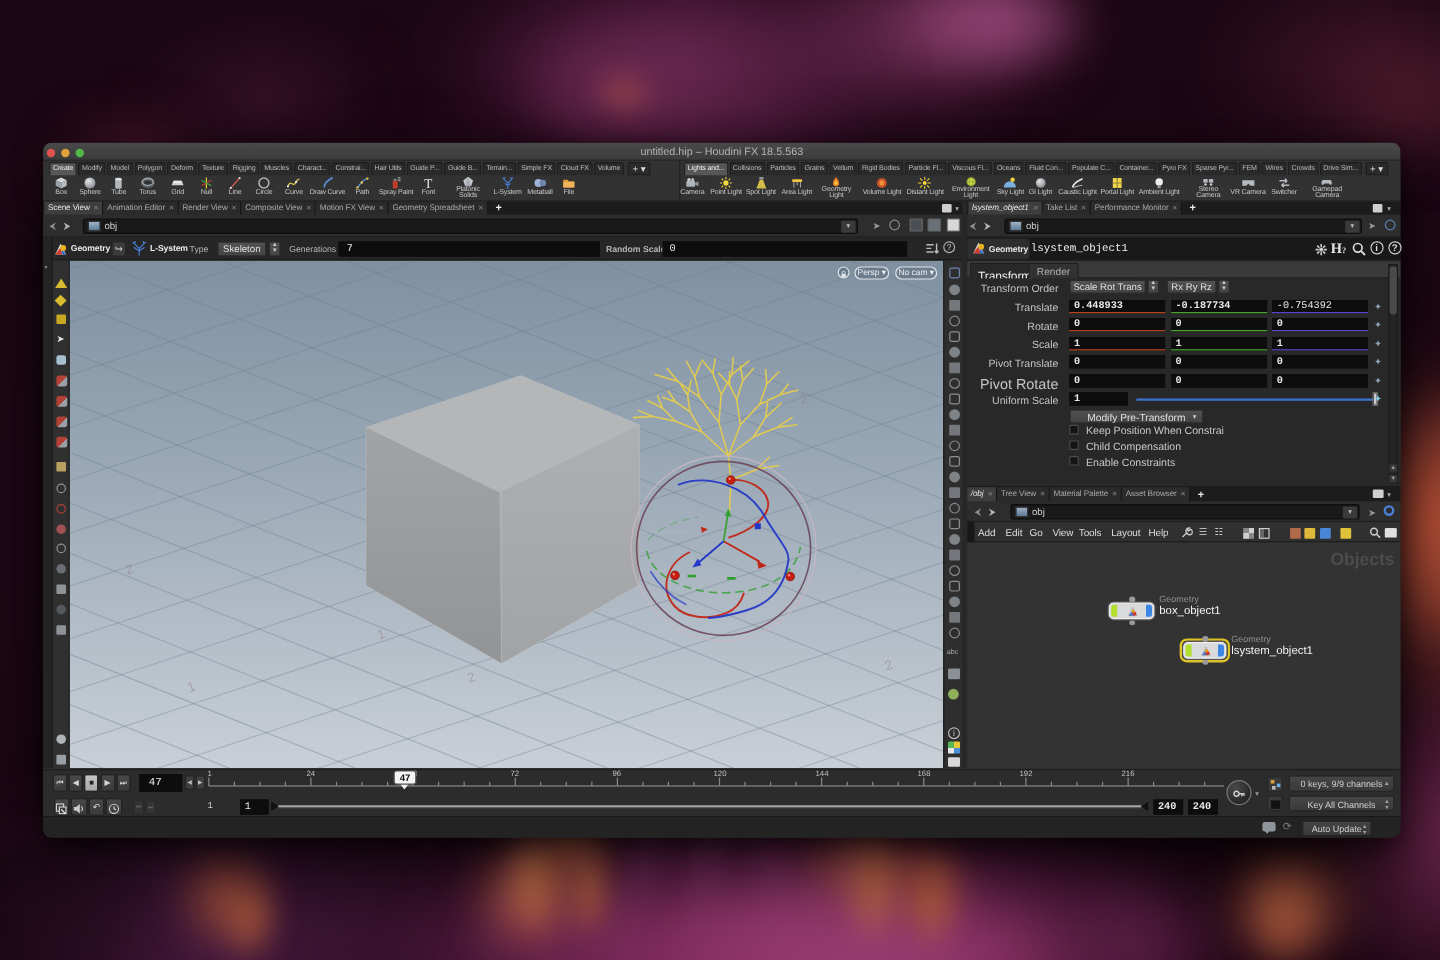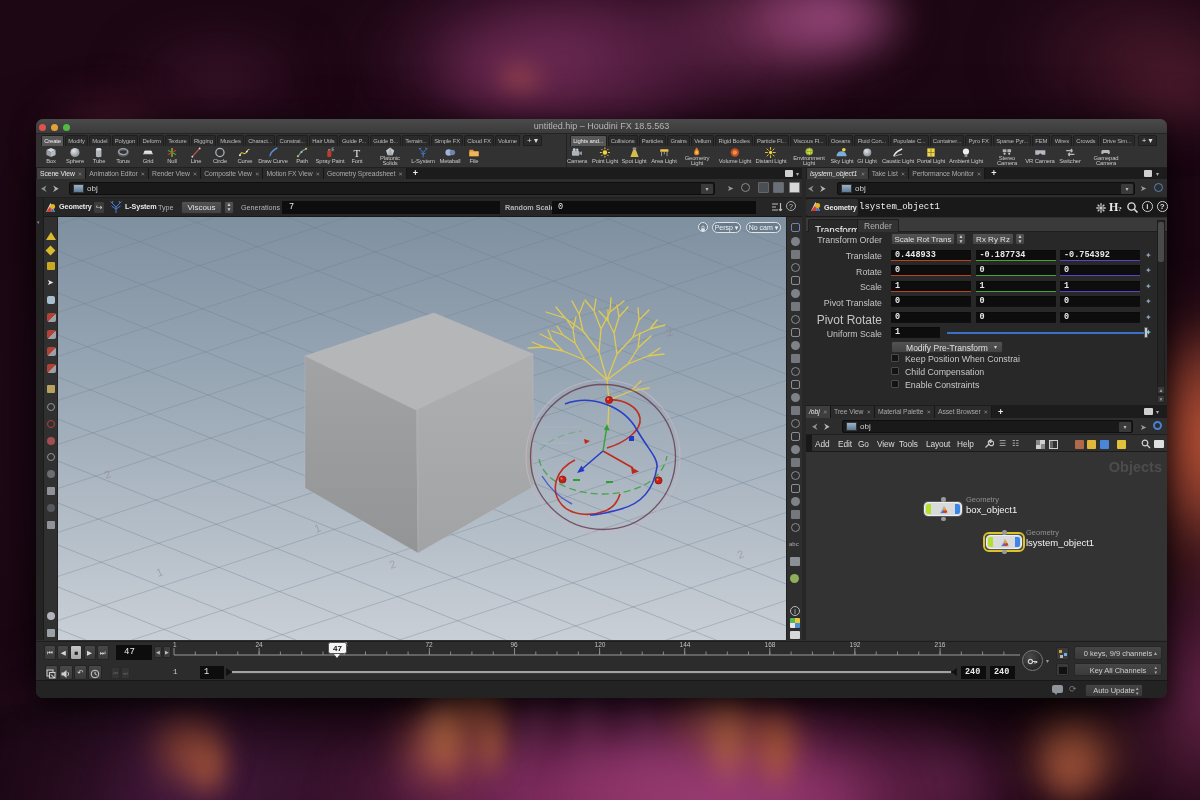--- a/index.html
+++ b/index.html
@@ -203,21 +203,21 @@
         </svg>
     <div class="abs boldw" style="left:23px;top:4px;">Geometry</div>
     <div class="abs" style="left:57px;top:2.5px;width:12px;height:13px;background:#3c3c3c;border:1px solid #262626;border-radius:2px;color:#ccc;font-size:8px;line-height:12px;text-align:center;">↪</div>
     <svg class="abs" style="left:73px;top:2px;" width="14" height="14" viewBox="0 0 14 14">
           <g stroke="#4a7fd4" stroke-width="1" fill="none">
             <path d="M7 13V7M7 7 3 3M7 7l4-4M7 9 4 7M7 9l3-2M3 3 1.5 1.5M3 3 4 1M11 3l1.5-1.5M11 3l-1 -2M4 7 2.5 6M10 7l1.5-1"></path>
           </g>
         </svg>
     <div class="abs boldw" style="left:89px;top:4px;">L-System</div>
     <div class="abs" style="left:122px;top:5px;color:#b4b4b4;font-size:7.2px;">Type</div>
-    <div class="dd abs" style="left:145px;top:2.5px;width:41px;height:13px;line-height:12px;">Viscous</div>
+    <div class="dd abs" style="left:145px;top:2.5px;width:41px;height:13px;line-height:12px;">Skeleton</div>
     <div class="spin abs" style="left:188px;top:2.5px;width:10px;height:13px;">▲<br>▼</div>
     <div class="abs" style="left:205px;top:5px;color:#b4b4b4;font-size:7.2px;">Generations</div>
     <div class="ffield abs" style="left:246px;top:2.5px;width:218px;height:13px;line-height:13px;padding-left:7px;">7</div>
     <div class="abs" style="left:469px;top:5px;color:#b4b4b4;font-size:7.2px;font-weight:bold;">Random Scale</div>
     <div class="ffield abs" style="left:516px;top:2.5px;width:204px;height:13px;line-height:13px;padding-left:6px;">0</div>
     <svg class="abs" style="left:735px;top:3px;" width="12" height="12" viewBox="0 0 12 12">
           <g stroke="#bbb" stroke-width="1.2">
             <path d="M1 3h6M1 6h4M1 9h6"></path>
             <path d="M9.5 2v8M9.5 10 8 8M9.5 10 11 8" fill="none"></path>
           </g>
@@ -775,21 +775,21 @@
         </div>
     <div class="abs" style="left:0;top:14px;width:361px;height:173px;background:#282828;"></div>
     <div class="abs" style="left:0;top:17px;width:76px;text-align:right;color:#c4c4c4;font-size:8.8px;">Transform Order</div>
     <div class="dd abs" style="left:85px;top:15px;width:64px;height:12px;line-height:11px;">Scale Rot Trans</div>
     <div class="spin abs" style="left:150px;top:15px;width:10px;height:12px;">▲<br>▼</div>
     <div class="dd abs" style="left:166px;top:15px;width:42px;height:12px;line-height:11px;">Rx Ry Rz</div>
     <div class="spin abs" style="left:209px;top:15px;width:10px;height:12px;">▲<br>▼</div>
     <div class="abs" style="left:0;top:33.0px;width:76px;text-align:right;color:#c4c4c4;font-size:8.8px;">Translate</div>
     <div class="abs ffield" style="left:85.0px;top:31.5px;width:80px;height:11px;line-height:9.5px;padding-left:4px;font-weight:bold;border-bottom:1.6px solid #b8441d;border-top:1px solid #0a0a0a;">0.448933</div>
     <div class="abs ffield" style="left:169.5px;top:31.5px;width:80px;height:11px;line-height:9.5px;padding-left:4px;font-weight:bold;border-bottom:1.6px solid #46a52c;border-top:1px solid #0a0a0a;">-0.187734</div>
-    <div class="abs ffield" style="left:254.0px;top:31.5px;width:80px;height:11px;line-height:9.5px;padding-left:4px;font-weight:bold;border-bottom:1.6px solid #5a44cc;border-top:1px solid #0a0a0a;">-0.754392</div>
+    <div class="abs ffield" style="left:254.0px;top:31.5px;width:80px;height:11px;line-height:9.5px;padding-left:4px;font-weight:normal;border-bottom:1.6px solid #5a44cc;border-top:1px solid #0a0a0a;">-0.754392</div>
     <div class="abs" style="left:339px;top:32.5px;color:#8fa2b5;font-size:8px;">✦</div>
     <div class="abs" style="left:0;top:48.5px;width:76px;text-align:right;color:#c4c4c4;font-size:8.8px;">Rotate</div>
     <div class="abs ffield" style="left:85.0px;top:47px;width:80px;height:11px;line-height:9.5px;padding-left:4px;font-weight:bold;border-bottom:1.6px solid #b8441d;border-top:1px solid #0a0a0a;">0</div>
     <div class="abs ffield" style="left:169.5px;top:47px;width:80px;height:11px;line-height:9.5px;padding-left:4px;font-weight:bold;border-bottom:1.6px solid #46a52c;border-top:1px solid #0a0a0a;">0</div>
     <div class="abs ffield" style="left:254.0px;top:47px;width:80px;height:11px;line-height:9.5px;padding-left:4px;font-weight:bold;border-bottom:1.6px solid #5a44cc;border-top:1px solid #0a0a0a;">0</div>
     <div class="abs" style="left:339px;top:48px;color:#8fa2b5;font-size:8px;">✦</div>
     <div class="abs" style="left:0;top:64.0px;width:76px;text-align:right;color:#c4c4c4;font-size:8.8px;">Scale</div>
     <div class="abs ffield" style="left:85.0px;top:62.5px;width:80px;height:11px;line-height:9.5px;padding-left:4px;font-weight:bold;border-bottom:1.6px solid #b8441d;border-top:1px solid #0a0a0a;">1</div>
     <div class="abs ffield" style="left:169.5px;top:62.5px;width:80px;height:11px;line-height:9.5px;padding-left:4px;font-weight:bold;border-bottom:1.6px solid #46a52c;border-top:1px solid #0a0a0a;">1</div>
     <div class="abs ffield" style="left:254.0px;top:62.5px;width:80px;height:11px;line-height:9.5px;padding-left:4px;font-weight:bold;border-bottom:1.6px solid #5a44cc;border-top:1px solid #0a0a0a;">1</div>

